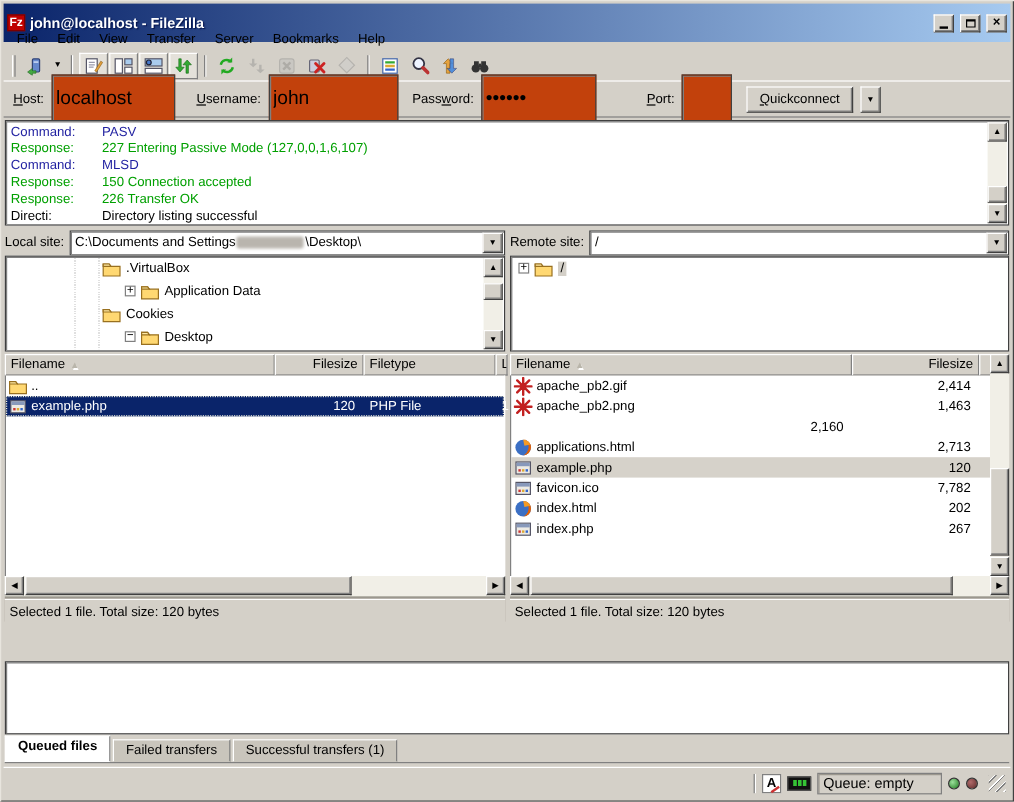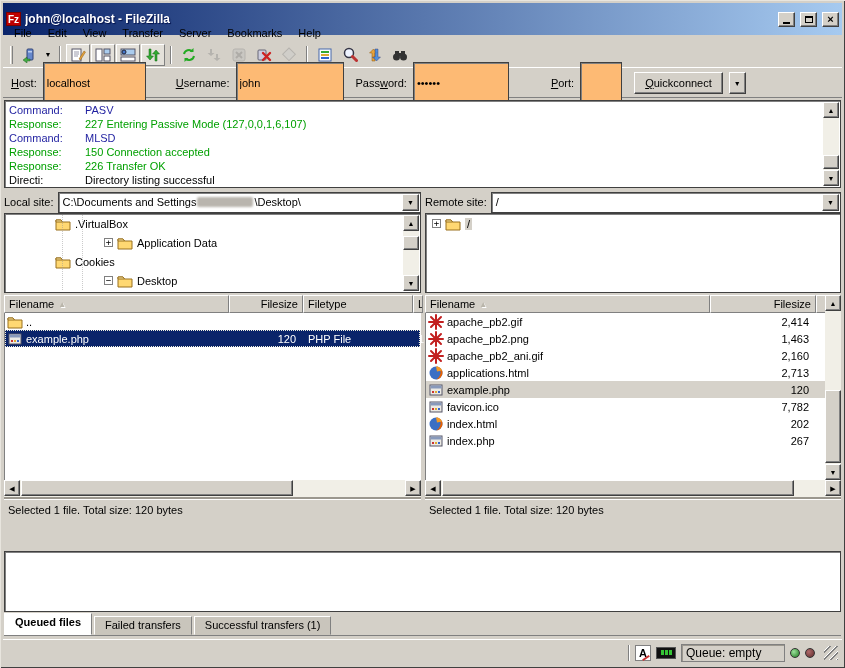--- a/index.html
+++ b/index.html
@@ -32,22 +32,22 @@
   .tgrip{width:3px;height:18px;border-left:1px solid #fff;border-right:1px solid #808080;margin:0 3px;}
   .tsep{width:2px;height:18px;border-left:1px solid #808080;border-right:1px solid #fff;margin:0 4px;}
   .tbtn{width:24px;height:22px;display:flex;align-items:center;justify-content:center;background:transparent;border:1px solid transparent;}
   .tbtn.toggled{border-color:#fff #808080 #808080 #fff;background:#E4E1DA;}
   .tbtn.disabled{opacity:.4;filter:grayscale(1);}
   .tdrop{width:12px;height:22px;display:flex;align-items:center;justify-content:center;font-size:7px;color:#000;}
   .ticon{width:16px;height:16px;display:block;}
   
   .qcbar{position:absolute;left:3px;top:69px;right:3px;height:29px;display:flex;align-items:center;padding-left:8px;gap:6px;border-bottom:1px solid #808080;}
   .qcbar label{white-space:nowrap;}
-  .field{height:20px;border:1px solid #404040;box-shadow:inset 1px 1px 0 #808080;background:#fdba74;
-    font-family:"Liberation Sans","DejaVu Sans",sans-serif;font-size:11px;padding:20px 3px;}
+  .field{height:20px;border:1px solid #404040;box-shadow:inset 1px 1px 0 #808080;background:#c2410c;
+    font-family:"Liberation Sans","DejaVu Sans",sans-serif;font-size:16px;padding:20px 3px;}
   .qcbtn{height:22px;padding:0 10px;background:#D4D0C8;border:1px solid;border-color:#fff #404040 #404040 #fff;
     box-shadow:inset -1px -1px 0 #808080;font-size:11px;}
   .qcarrow{width:17px;height:22px;background:#D4D0C8;border:1px solid;border-color:#fff #404040 #404040 #fff;
     box-shadow:inset -1px -1px 0 #808080;font-size:7px;display:flex;align-items:center;justify-content:center;}
   
   .logbox{position:absolute;left:4px;top:100px;right:4px;height:88px;background:#fff;
     border:1px solid #404040;box-shadow:inset 1px 1px 0 #808080;padding:2px 20px 18px 4px;overflow:hidden;}
   .logline{display:flex;line-height:14px;white-space:nowrap;}
   .loglabel{width:76px;flex:none;}
   .c-command{color:#1F1FA0;} .c-response{color:#00A000;} .c-status{color:#000;}
@@ -61,21 +61,21 @@
   .siterow{position:absolute;height:22px;display:flex;align-items:center;gap:4px;}
   .combo{position:relative;flex:1;height:21px;background:#fff;border:1px solid #404040;box-shadow:inset 1px 1px 0 #808080;
     display:flex;align-items:center;padding:0 20px 0 4px;white-space:nowrap;overflow:hidden;}
   .combo .qcarrow{position:absolute;right:1px;top:1px;height:17px;width:17px;}
   .redact{display:inline-block;width:56px;height:10px;background:#b9b5ae;border-radius:2px;filter:blur(1.2px);margin:0 1px;}
   
   .treebox{position:absolute;top:213px;height:80px;background:#fff;border:1px solid #404040;box-shadow:inset 1px 1px 0 #808080;overflow:hidden;}
   .treerow{height:19px;display:flex;align-items:center;gap:4px;white-space:nowrap;}
   .expander{width:9px;height:9px;border:1px solid #808080;background:#fff;flex:none;
     display:flex;align-items:center;justify-content:center;font-size:9px;line-height:7px;font-family:"DejaVu Sans Mono",monospace;}
-  .indent-deep{padding-left:50px;}
+  .indent-deep{padding-left:80px;}
   .indent-deep2{padding-left:99px;}
   .treesel{background:#D4D0C8;padding:0 2px;}
   .guides{position:absolute;inset:1px;pointer-events:none;
     background-image:repeating-linear-gradient(to bottom,#999 0 1px,transparent 1px 2px),repeating-linear-gradient(to bottom,#999 0 1px,transparent 1px 2px);
     background-size:1px 100%,1px 100%;background-position:56px 0,76px 0;background-repeat:no-repeat;opacity:.5;}
   
   .listhead{position:absolute;top:295px;height:18px;display:grid;}
   .hcell{background:#D4D0C8;border:1px solid;border-color:#fff #808080 #808080 #fff;padding:1px 4px;display:flex;align-items:center;gap:4px;overflow:hidden;white-space:nowrap;}
   .hcell.r{justify-content:flex-end;}
   .sortarrow{color:#b9b5aa;text-shadow:1px 1px 0 #fff;font-size:8px;}
@@ -315,21 +315,21 @@
     <span class="tbtn">
         <svg class="ticon">
           <use href="#i-binoc"></use>
         </svg>
       </span>
   </div>
 
   <div class="qcbar">
     <label><u>H</u><span>ost:</span></label>
     <input class="field" style="width: 103px;" value="localhost">
-    <label style="margin-left:24px"><u>U</u><span>sername:</span></label>
+    <label style="margin-left:12px"><u>U</u><span>sername:</span></label>
     <input class="field" style="width: 108px;" value="john">
     <label style="margin-left:6px"><span>Pass</span><u>w</u><span>ord:</span></label>
     <input class="field" style="width: 96px;" value="••••••">
     <label style="margin-left:36px"><u>P</u><span>ort:</span></label>
     <input class="field" style="width: 42px;" value="">
     <button class="qcbtn" style="margin-left:6px"><u>Q</u><span>uickconnect</span></button>
     <span class="qcarrow">▼</span>
   </div>
 
   <div class="logbox">
@@ -499,26 +499,20 @@
       <span class="nm">
           <svg class="fi">
             <use href="#i-splat"></use>
           </svg>
           <span>apache_pb2.png</span>
         </span>
       <span class="r">1,463</span>
         <span></span>
     </div>
     <div class="lrow" style="grid-template-columns:285px 106px 1fr">
-      <span class="nm">
-          <svg class="fi">
-            <use href="#i-splat"></use>
-          </svg>
-          <span>apache_pb2_ani.gif</span>
-        </span>
       <span class="r">2,160</span>
         <span></span>
     </div>
     <div class="lrow" style="grid-template-columns:285px 106px 1fr">
       <span class="nm">
           <svg class="fi">
             <use href="#i-firefox"></use>
           </svg>
           <span>applications.html</span>
         </span>

